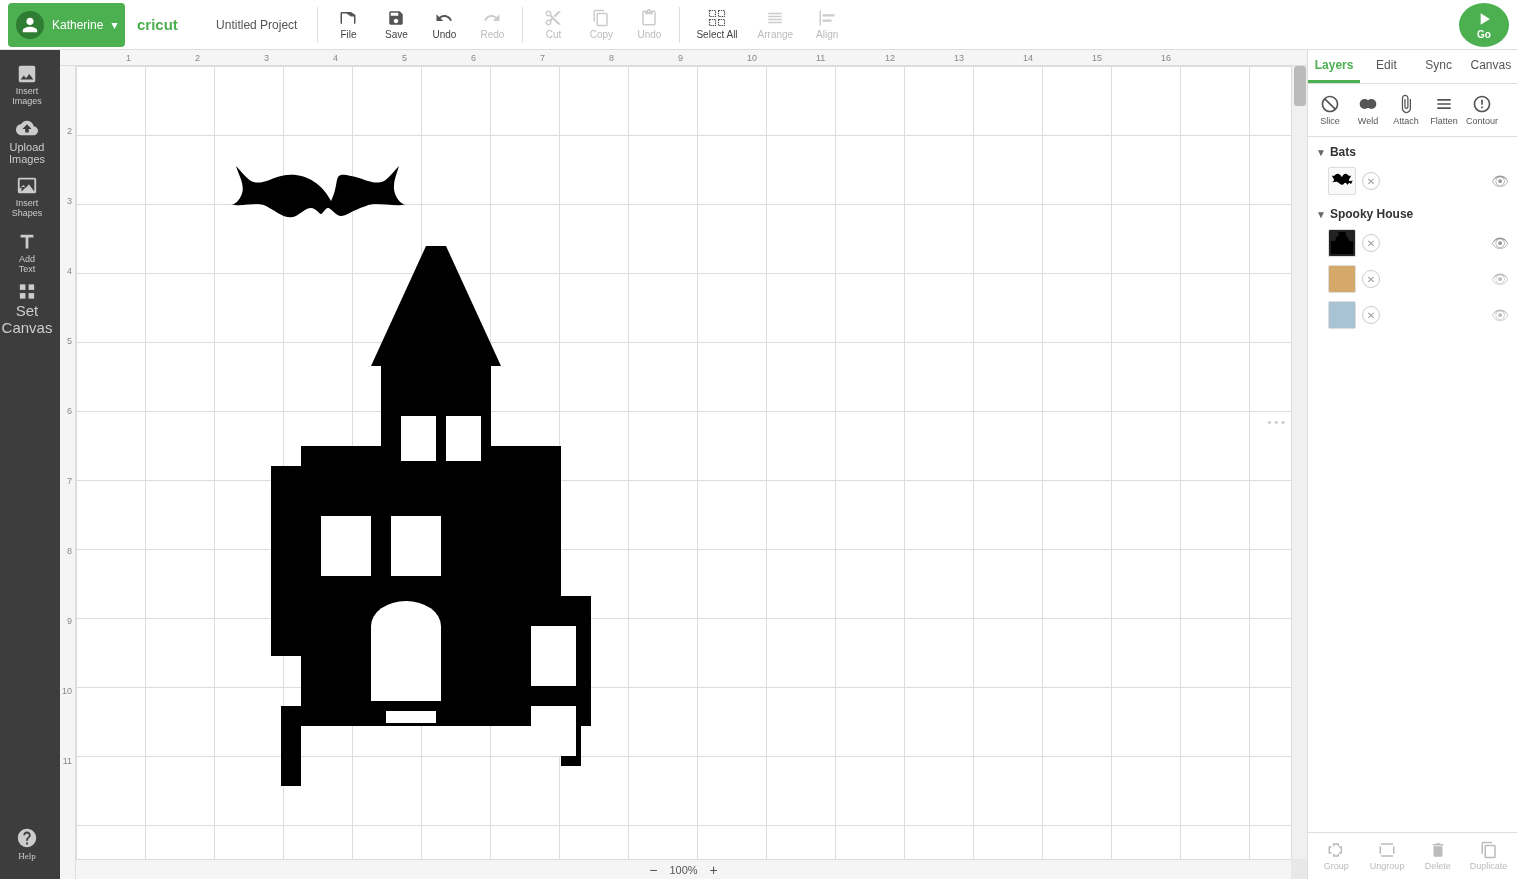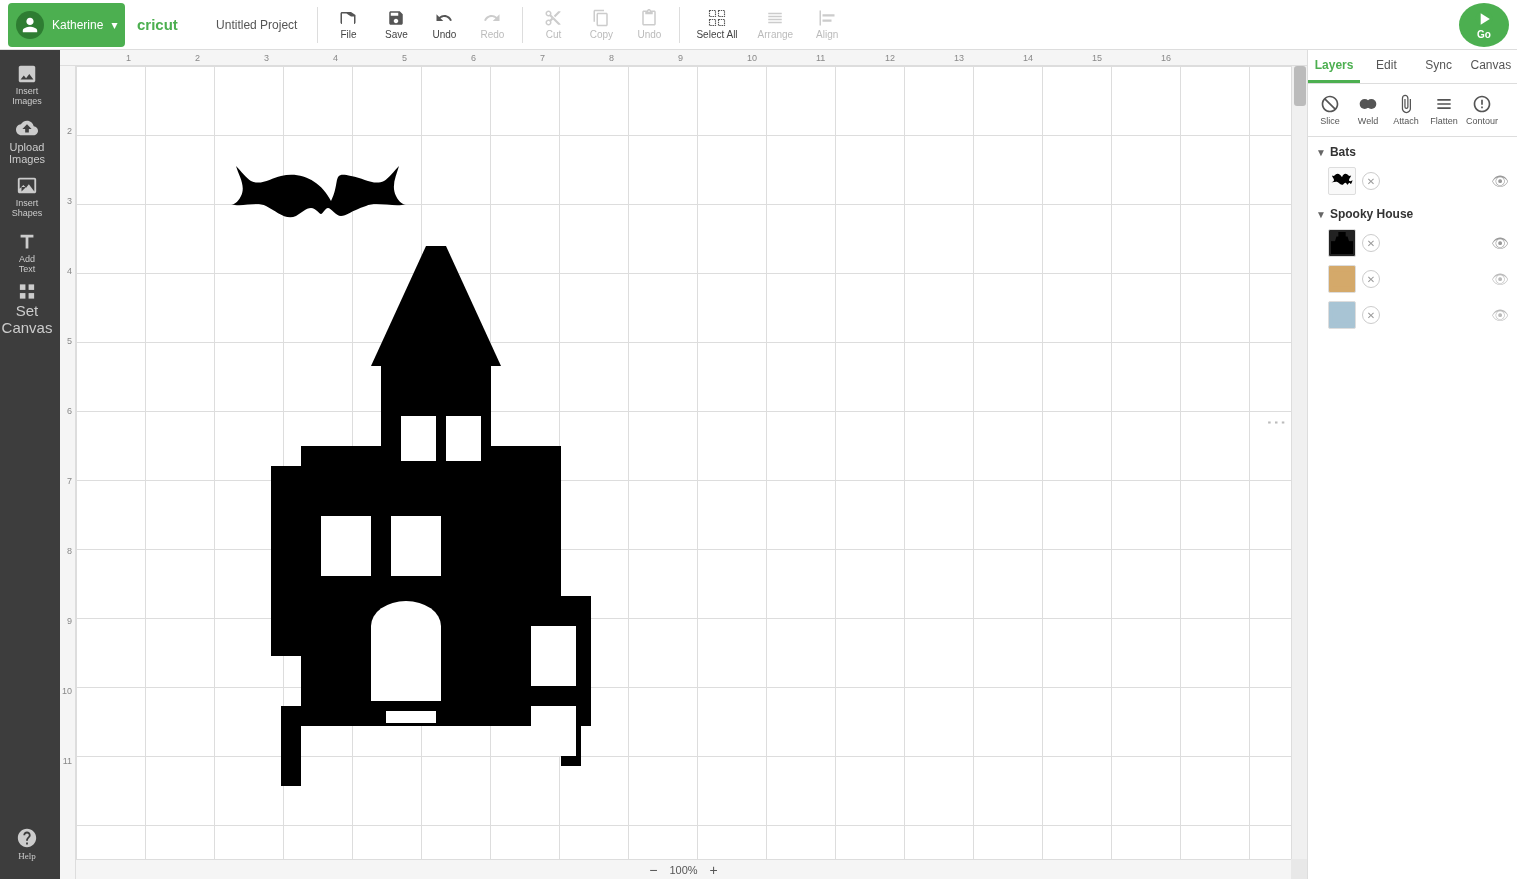--- a/index.html
+++ b/index.html
@@ -656,16 +656,42 @@
             </svg>
           </div>
           <div class="layer-x">✕</div>
           <div class="layer-spacer"></div>
           <span class="layer-eye hidden" style="font-size:14px;color:#bbb;">👁</span>
         </div>
 
       </div>
     </div>
 
+    <div id="layer-bottom">
+      <div class="layer-bottom-btn disabled">
+        <svg viewBox="0 0 24 24" fill="#bbb" width="18" height="18">
+            <path d="M2 7h4v2H4v6h2v2H2V7zm18 0v10h-4v-2h2V9h-2V7h4zm-6-2H10v2H8V3h8v4h-2V5zm0 14v-2h2v4H8v-4h2v2h4z"></path>
+          </svg>
+        <span style="font-size:9px;">Group</span>
+      </div>
+      <div class="layer-bottom-btn disabled">
+        <svg viewBox="0 0 24 24" fill="#bbb" width="18" height="18">
+            <path d="M2 7h2v10H2V7zm18 0h2v10h-2V7zM4 5h4V3H4v2zm12 0h4V3h-4v2zM4 19v2h4v-2H4zm12 0v2h4v-2h-4zM8 5h8V3H8v2zm0 16h8v-2H8v2z"></path>
+          </svg>
+        <span style="font-size:9px;">Ungroup</span>
+      </div>
+      <div class="layer-bottom-btn disabled">
+        <svg viewBox="0 0 24 24" fill="#bbb" width="18" height="18">
+            <path d="M6 19c0 1.1.9 2 2 2h8c1.1 0 2-.9 2-2V7H6v12zM19 4h-3.5l-1-1h-5l-1 1H5v2h14V4z"></path>
+          </svg>
+        <span style="font-size:9px;">Delete</span>
+      </div>
+      <div class="layer-bottom-btn disabled">
+        <svg viewBox="0 0 24 24" fill="#bbb" width="18" height="18">
+            <path d="M16 1H4c-1.1 0-2 .9-2 2v14h2V3h12V1zm3 4H8c-1.1 0-2 .9-2 2v14c0 1.1.9 2 2 2h11c1.1 0 2-.9 2-2V7c0-1.1-.9-2-2-2zm0 16H8V7h11v14z"></path>
+          </svg>
+        <span style="font-size:9px;">Duplicate</span>
+      </div>
+    </div>
 
   </div>
 
 </div>
 
 </body></html>

